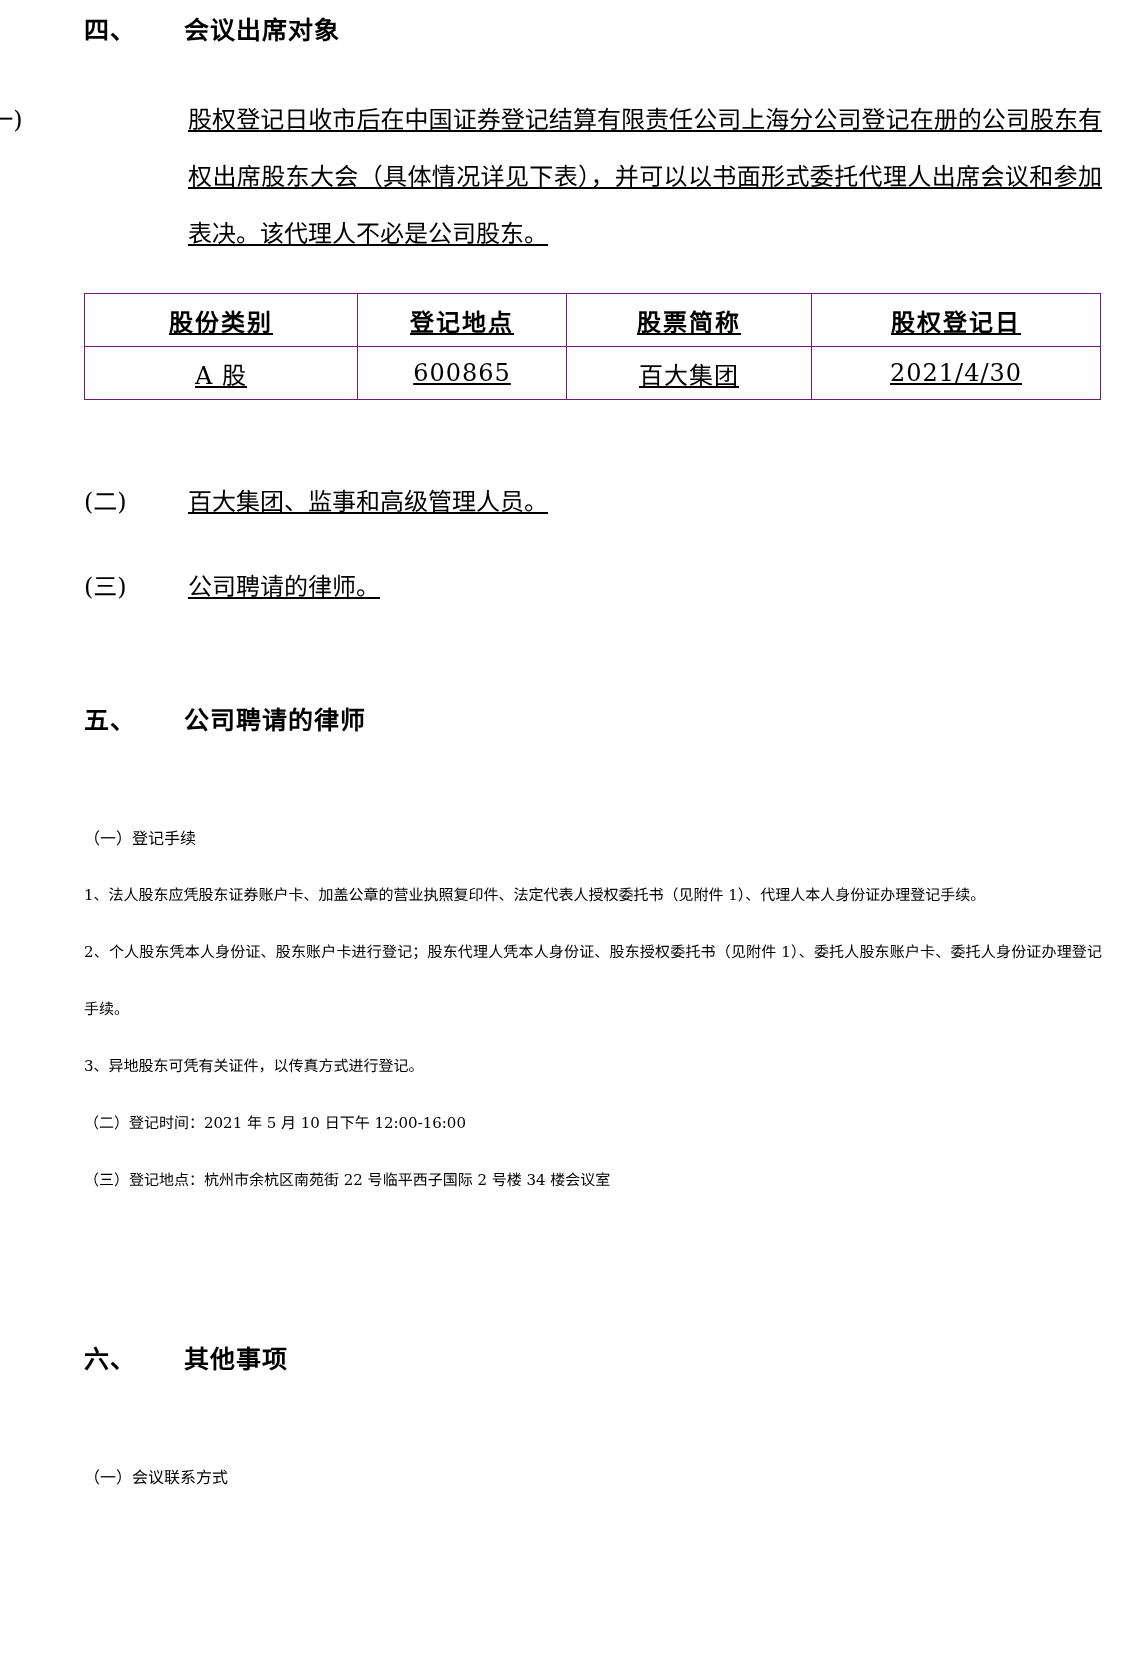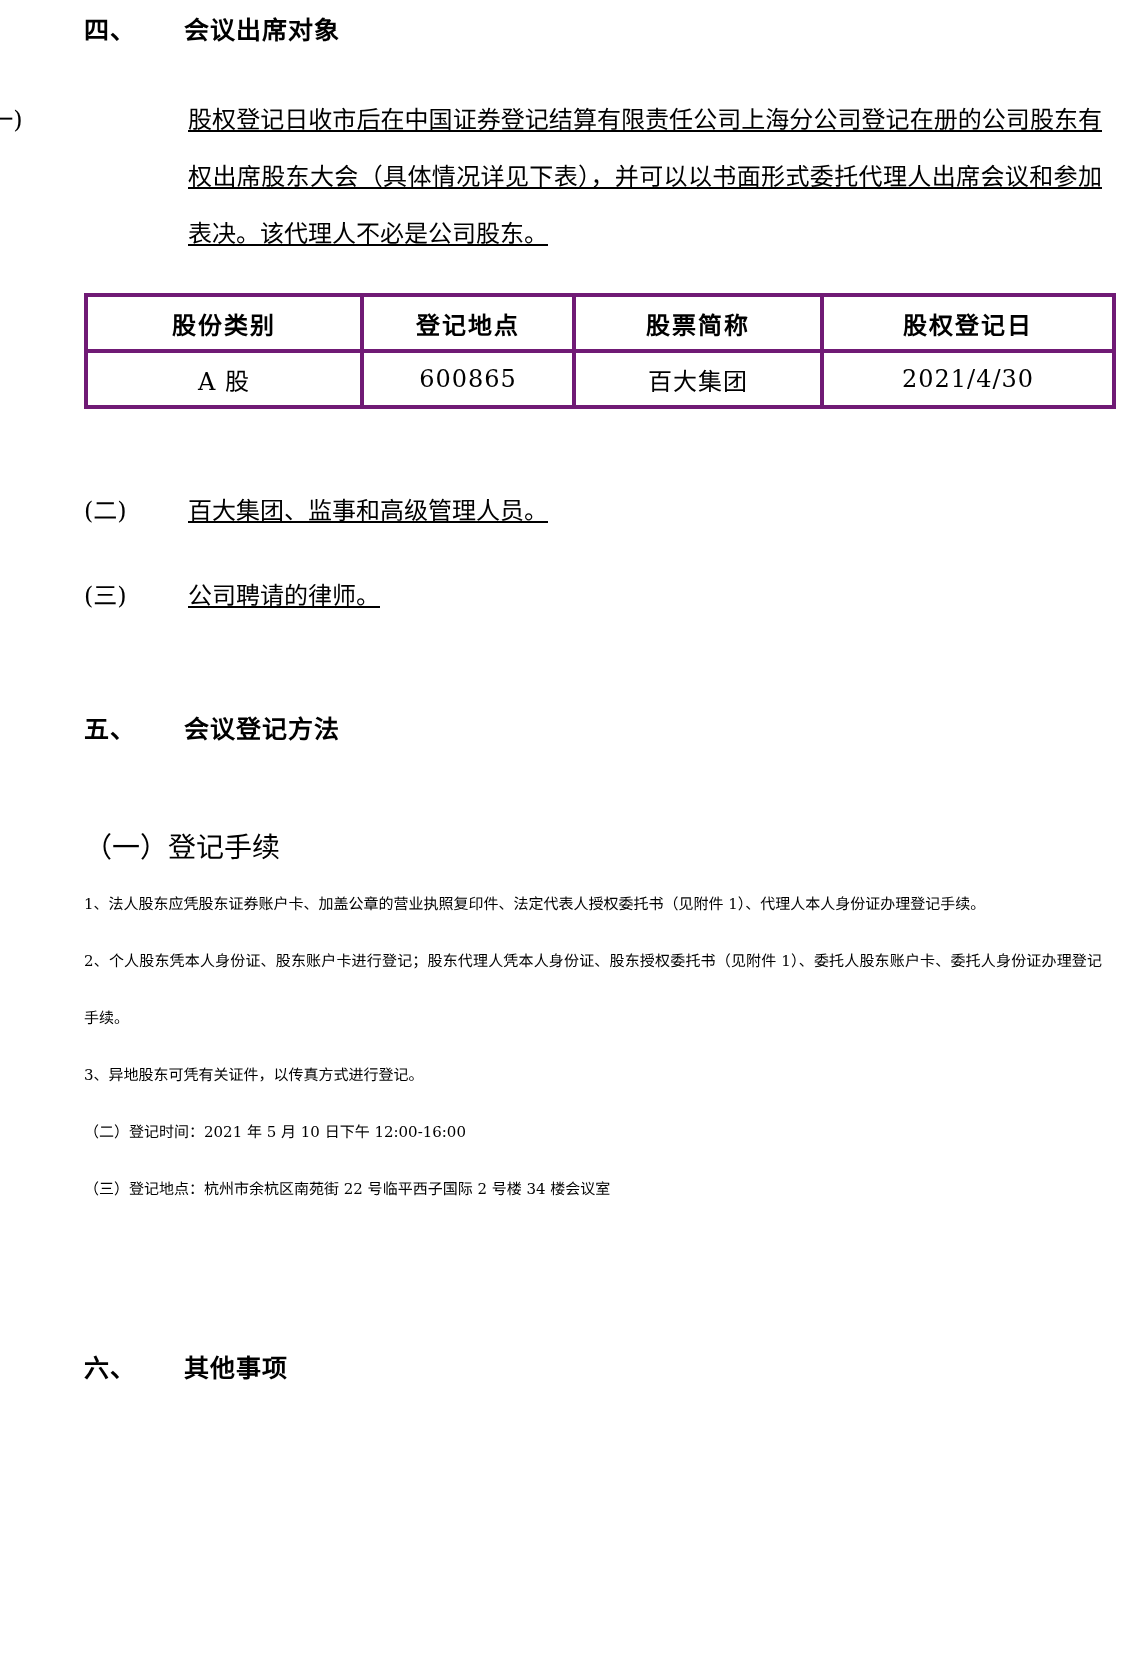--- a/index.html
+++ b/index.html
@@ -49,25 +49,26 @@
     text-indent: -104px;
   }
   table.stock-table {
     border-collapse: collapse;
     width: 1012px;
     margin: 30px 0 0 0;
     table-layout: fixed;
   }
   table.stock-table th,
   table.stock-table td {
-    border: 4px solid #701a75;
+    border: 1px solid #701a75;
     text-align: center;
     font-size: 24px;
     height: 52px;
     padding: 0;
+    text-decoration: underline;
   }
   table.stock-table th {
     font-family: "DejaVu Sans", "Liberation Sans", sans-serif;
     font-weight: bold;
     letter-spacing: 2px;
   }
   table.stock-table td {
     font-family: "DejaVu Serif", "Liberation Serif", serif;
     letter-spacing: 1px;
   }
@@ -81,21 +82,21 @@
   .gap-lg { height: 74px; }
   .gap-xl { height: 120px; }
 
   .list-line {
     font-size: 15px;
     line-height: 57px;
     margin: 0;
     text-align: justify;
   }
   .sub-head {
-    font-size: 28px;
+    font-size: 16px;
     line-height: 57px;
     margin: 0;
   }
 </style>
 </head>
 <body>
 
 <div class="page">
 
   <h2 class="section-heading">
@@ -135,34 +136,35 @@
 
   <div class="gap-sm"></div>
 
   <p class="para">
     <span class="label-inline">(三)</span><span>公司聘请的律师。</span>
   </p>
 
   <div class="gap-lg"></div>
 
   <h2 class="section-heading">
-    <span class="heading-num">五、</span><span>会议登记方法</span>
+    <span class="heading-num">五、</span><span>公司聘请的律师</span>
   </h2>
 
   <div class="gap-lg"></div>
 
   <p class="sub-head">（一）登记手续</p>
   <p class="list-line">1、法人股东应凭股东证券账户卡、加盖公章的营业执照复印件、法定代表人授权委托书（见附件 1）、代理人本人身份证办理登记手续。</p>
   <p class="list-line">2、个人股东凭本人身份证、股东账户卡进行登记；股东代理人凭本人身份证、股东授权委托书（见附件 1）、委托人股东账户卡、委托人身份证办理登记手续。</p>
   <p class="list-line">3、异地股东可凭有关证件，以传真方式进行登记。</p>
   <p class="list-line">（二）登记时间：2021 年 5 月 10 日下午 12:00-16:00</p>
   <p class="list-line">（三）登记地点：杭州市余杭区南苑街 22 号临平西子国际 2 号楼 34 楼会议室</p>
 
   <div class="gap-xl"></div>
 
   <h2 class="section-heading">
     <span class="heading-num">六、</span><span>其他事项</span>
   </h2>
 
   <div class="gap-lg"></div>
 
+  <p class="sub-head">（一）会议联系方式</p>
 
 </div>
 
 </body></html>

